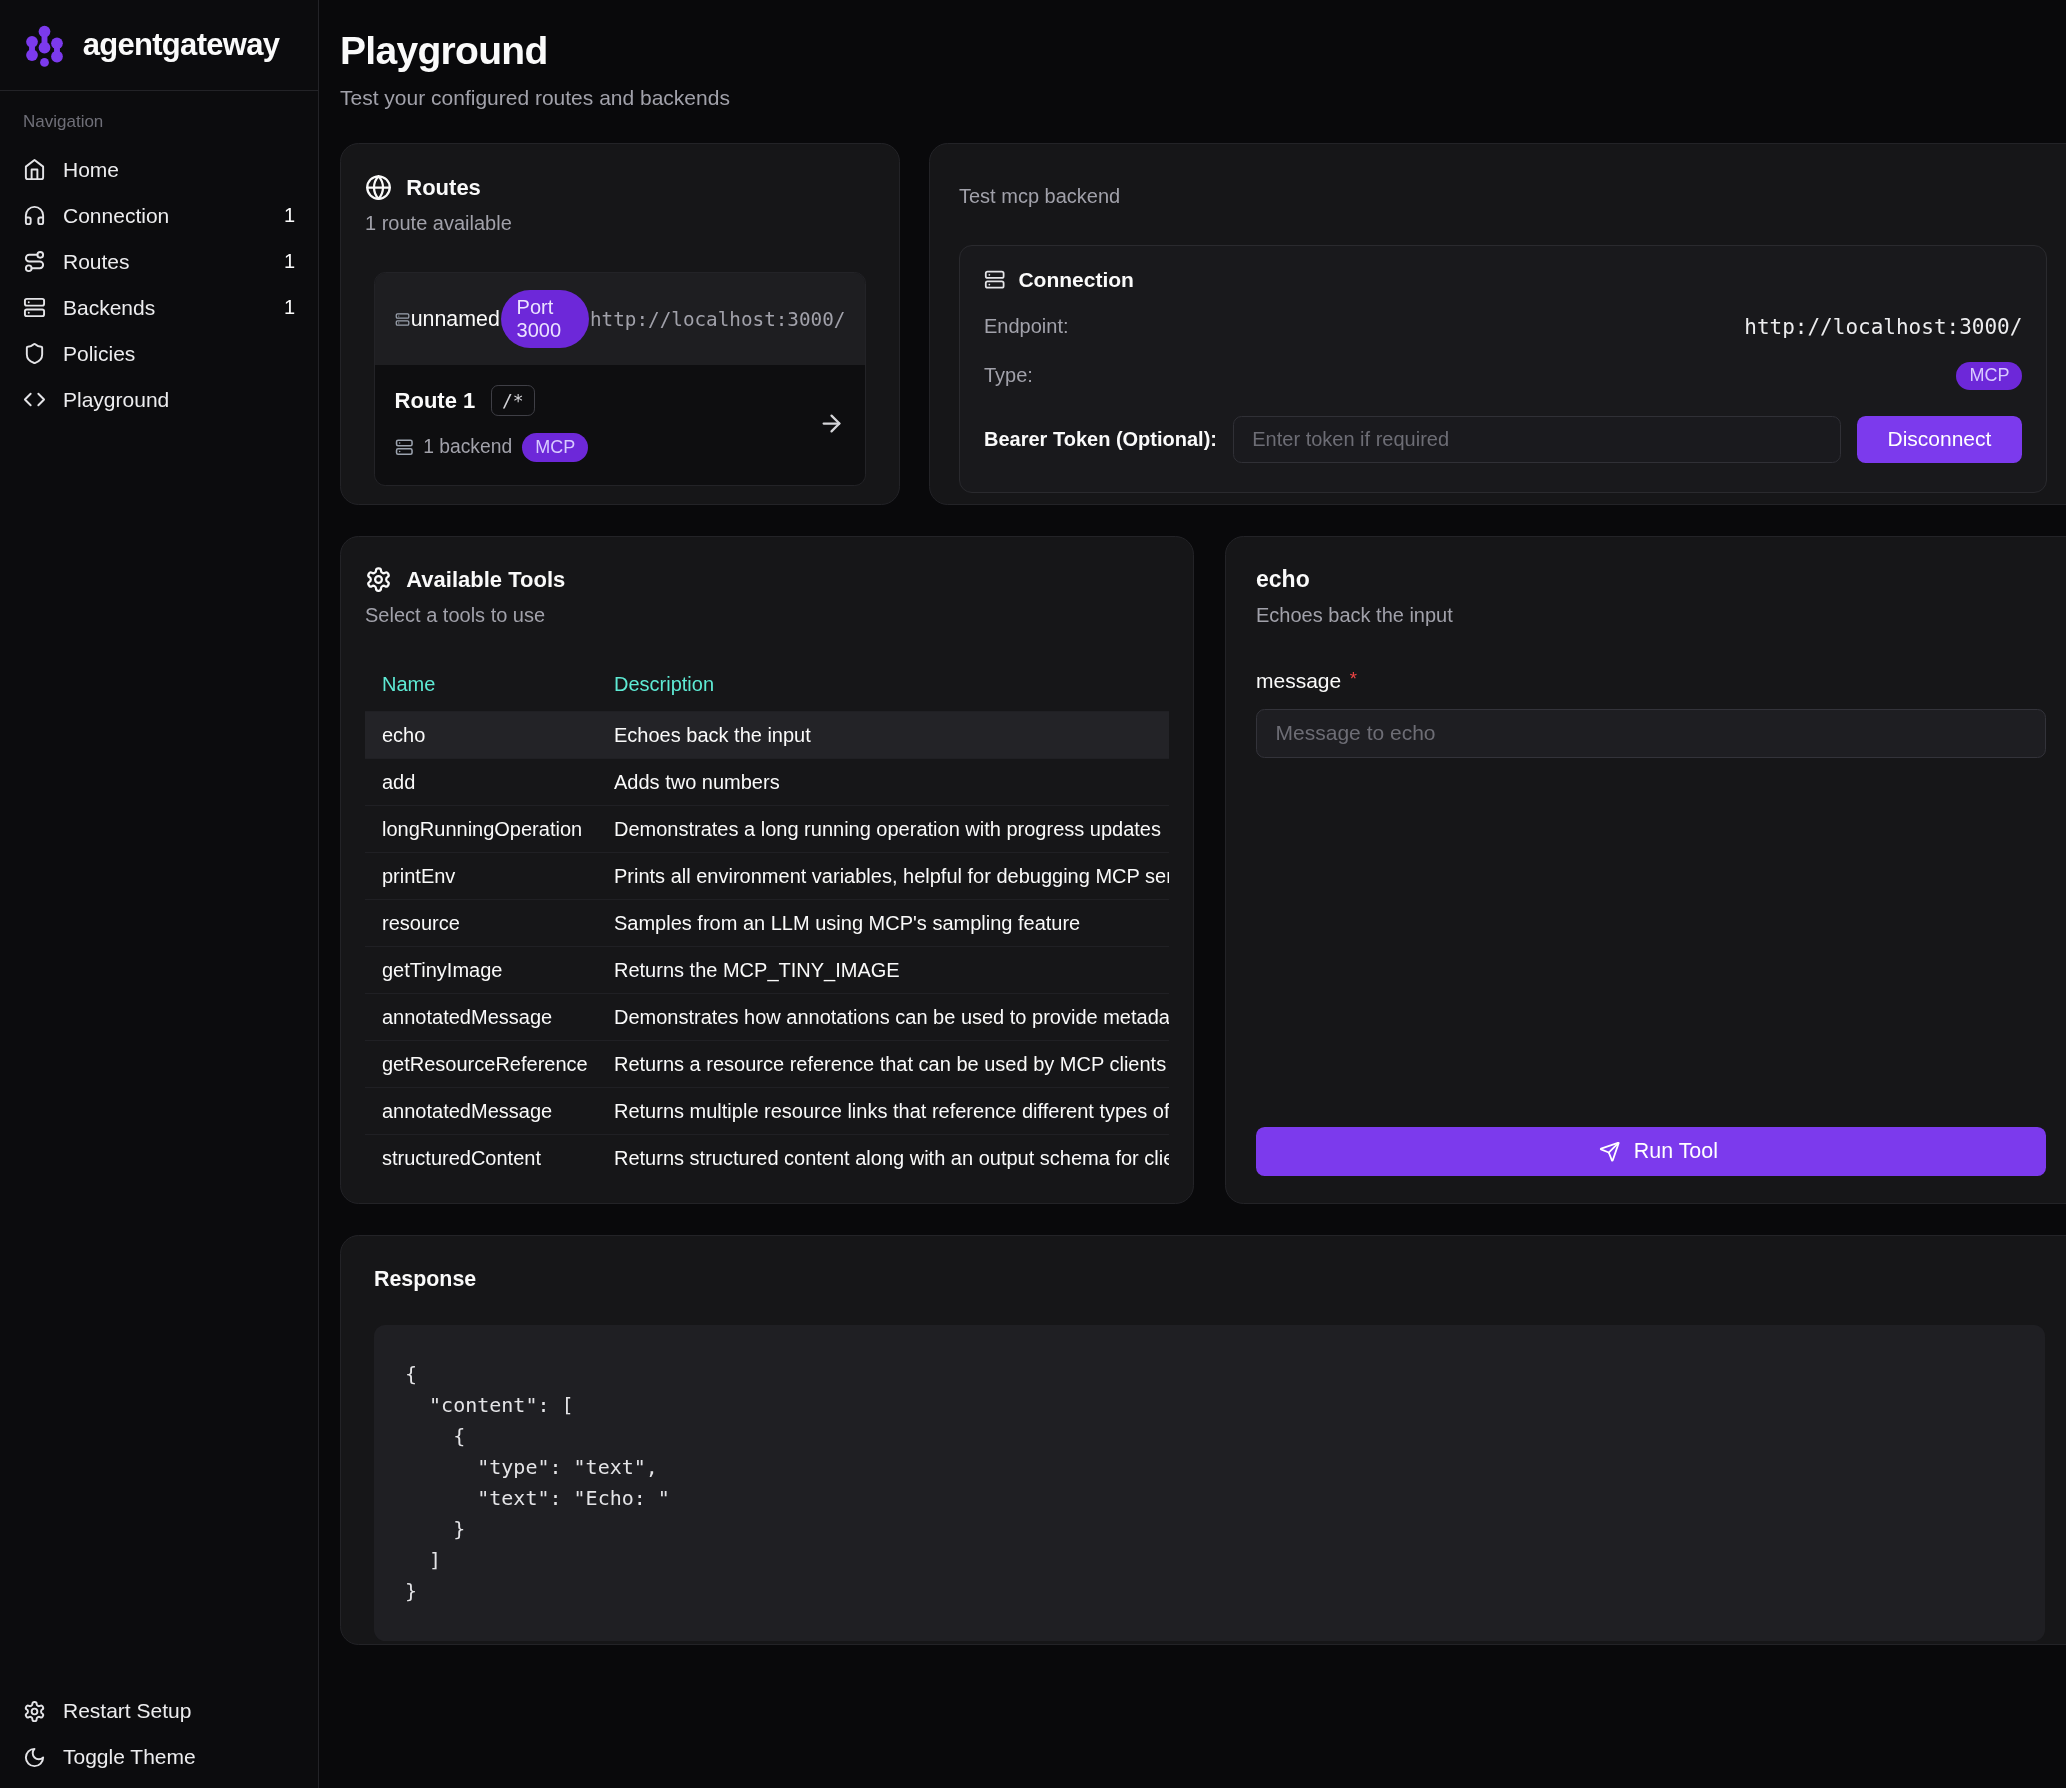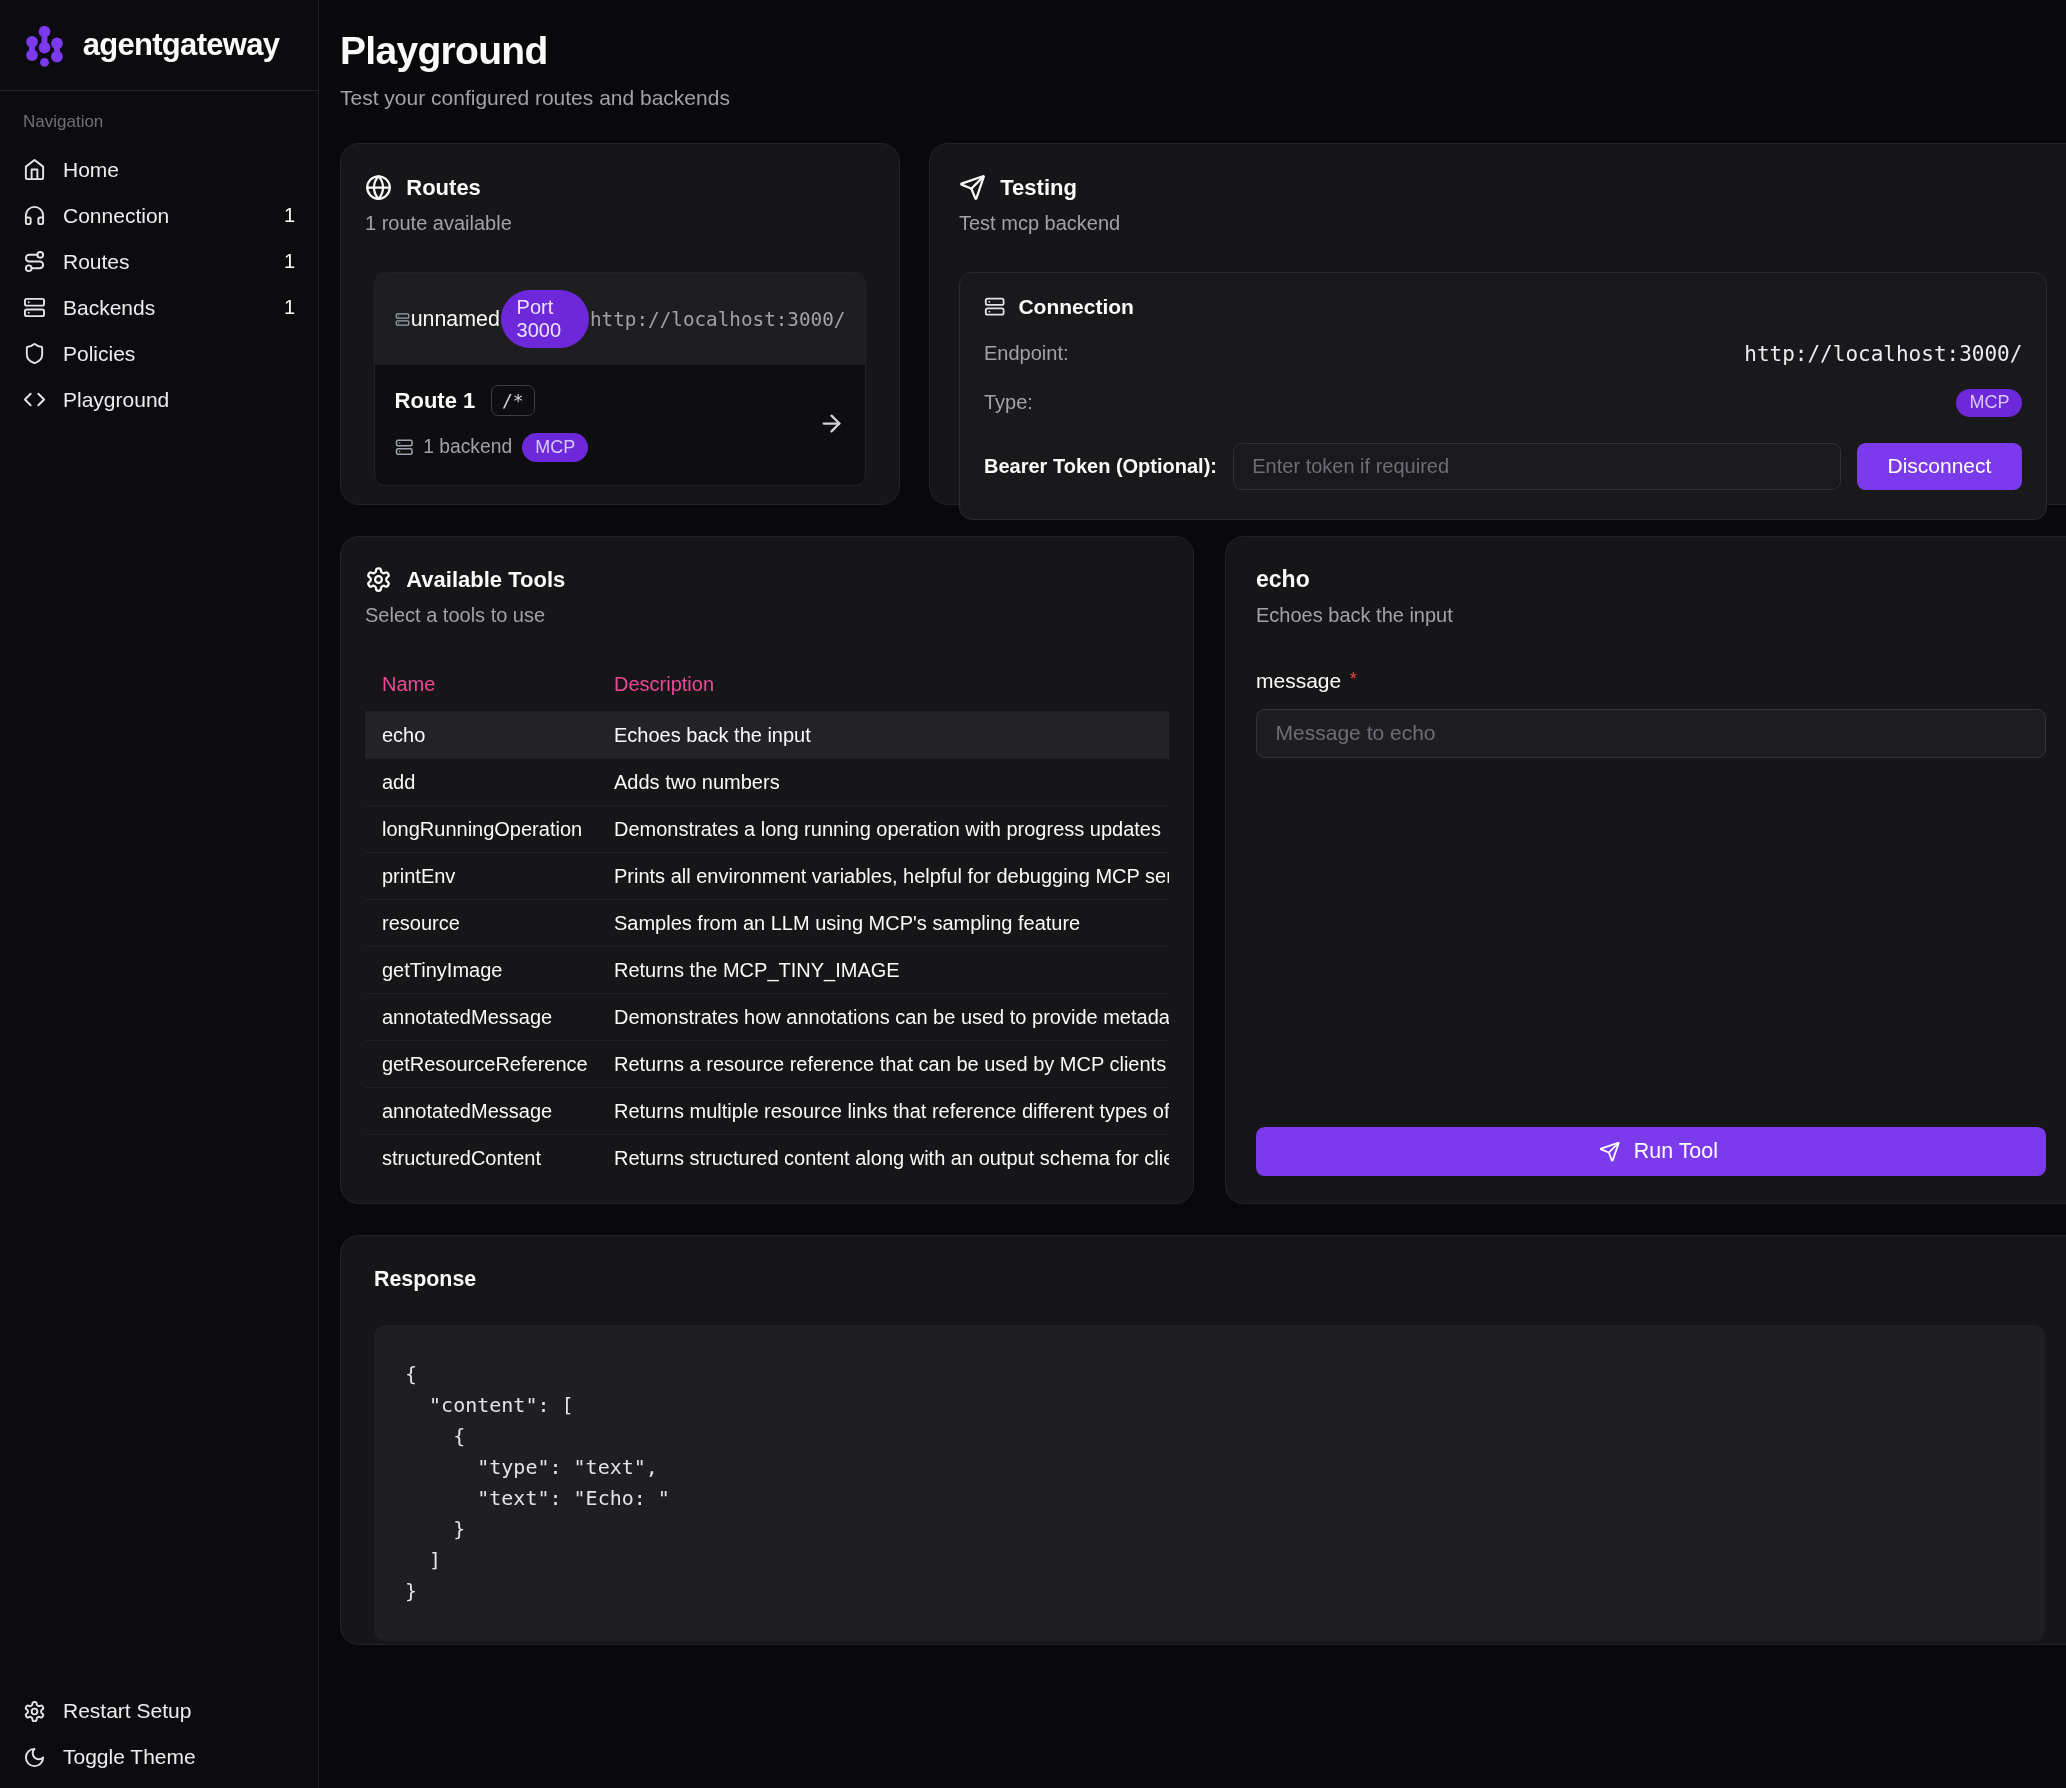--- a/index.html
+++ b/index.html
@@ -63,21 +63,21 @@
   .token-label { font-weight:700; font-size:20px; white-space:nowrap; }
   .token-input { flex:1; margin:0 15.7px; height:47px; background:#1a1a1e; border:0.7px solid #303036; border-radius:8.6px; padding:0 18.6px; font-size:20px; color:#e4e4e7; font-family:"Liberation Sans",sans-serif; }
   input::placeholder { color:#6d6d75; }
   .btn { border:none; cursor:pointer; font-family:"Liberation Sans",sans-serif; }
   .btn-disconnect { height:47px; padding:0 31px; background:var(--accent,#7c3aed); border-radius:8.6px; color:#fff; font-size:21px; font-weight:500; }
 
   
   .row-mid { display:flex; gap:31px; margin-top:31px; }
   .card.tools { width:854px; height:668px; padding:29px 24px; overflow:hidden; }
   .tools-table { width:100%; margin-top:34px; border-collapse:collapse; table-layout:fixed; }
-  .tools-table th { text-align:left; font-weight:500; font-size:20px; color:#ec4899; padding:11.4px 17px 15.7px; }
+  .tools-table th { text-align:left; font-weight:500; font-size:20px; color:#5eead4; padding:11.4px 17px 15.7px; }
   .tools-table th:first-child, .tools-table td:first-child { width:232px; }
   .tools-table td { height:47px; padding:0 17px; font-size:20px; border-top:0.7px solid #202024; white-space:nowrap; overflow:hidden; }
   .tools-table tr { cursor:pointer; }
   .tools-table tr.selected td { background:#232327; }
 
   .card.echo-panel { flex:1; margin-right:-21.4px; padding:29px 40px 27px 30px; display:flex; flex-direction:column; }
   .tool-title { font-size:23px; font-weight:700; }
   .tool-sub { margin-top:11.4px; color:#a1a1aa; font-size:20px; }
   .field-label { margin-top:41px; font-size:21px; font-weight:500; }
   .req { color:#ef4444; font-size:18.6px; margin-left:8.6px; vertical-align:2.9px; }
@@ -289,28 +289,20 @@
             <span class="icon route-arrow">
                 <svg viewBox="0 0 24 24" fill="none" stroke="currentColor" stroke-width="2" stroke-linecap="round" stroke-linejoin="round">
                   <use href="#i-arrow-right"></use>
                 </svg>
               </span>
           </div>
         </div>
       </section>
 
       <section class="card testing">
-        <div class="card-head">
-          <span class="icon">
-              <svg viewBox="0 0 24 24" fill="none" stroke="currentColor" stroke-width="2" stroke-linecap="round" stroke-linejoin="round">
-                <use href="#i-send"></use>
-              </svg>
-            </span>
-          <span>Testing</span>
-        </div>
         <div class="card-sub">Test mcp backend</div>
 
         <div class="connection">
           <div class="conn-head">
             <span class="icon">
                 <svg viewBox="0 0 24 24" fill="none" stroke="currentColor" stroke-width="2" stroke-linecap="round" stroke-linejoin="round">
                   <use href="#i-server"></use>
                 </svg>
               </span>
             <span>Connection</span>

